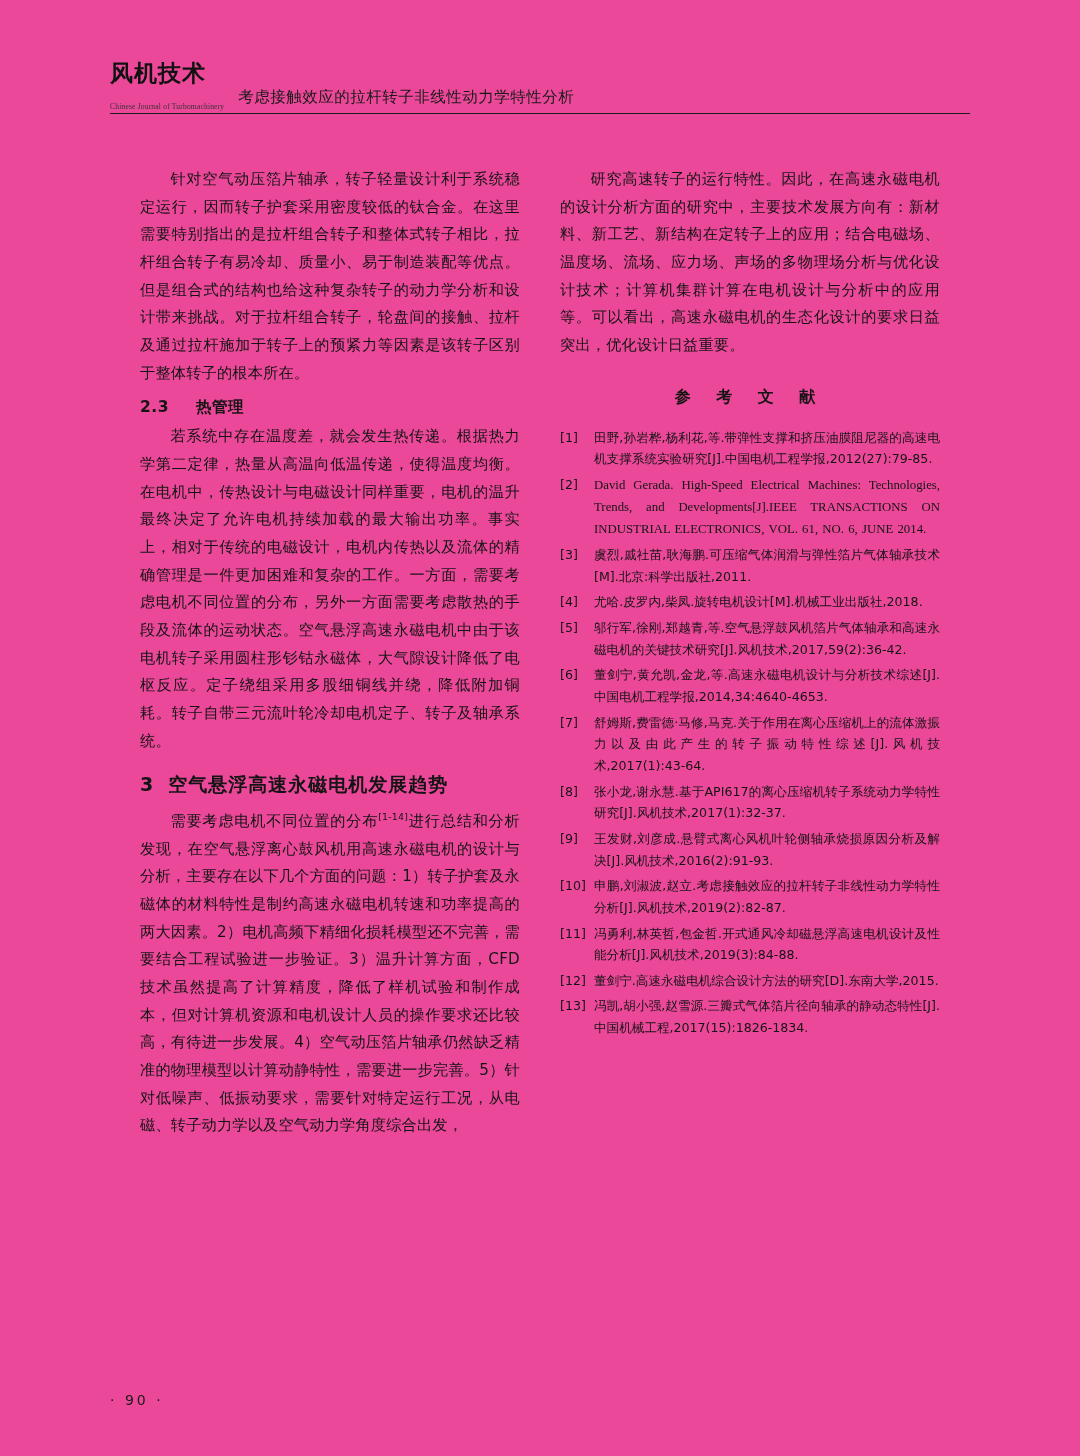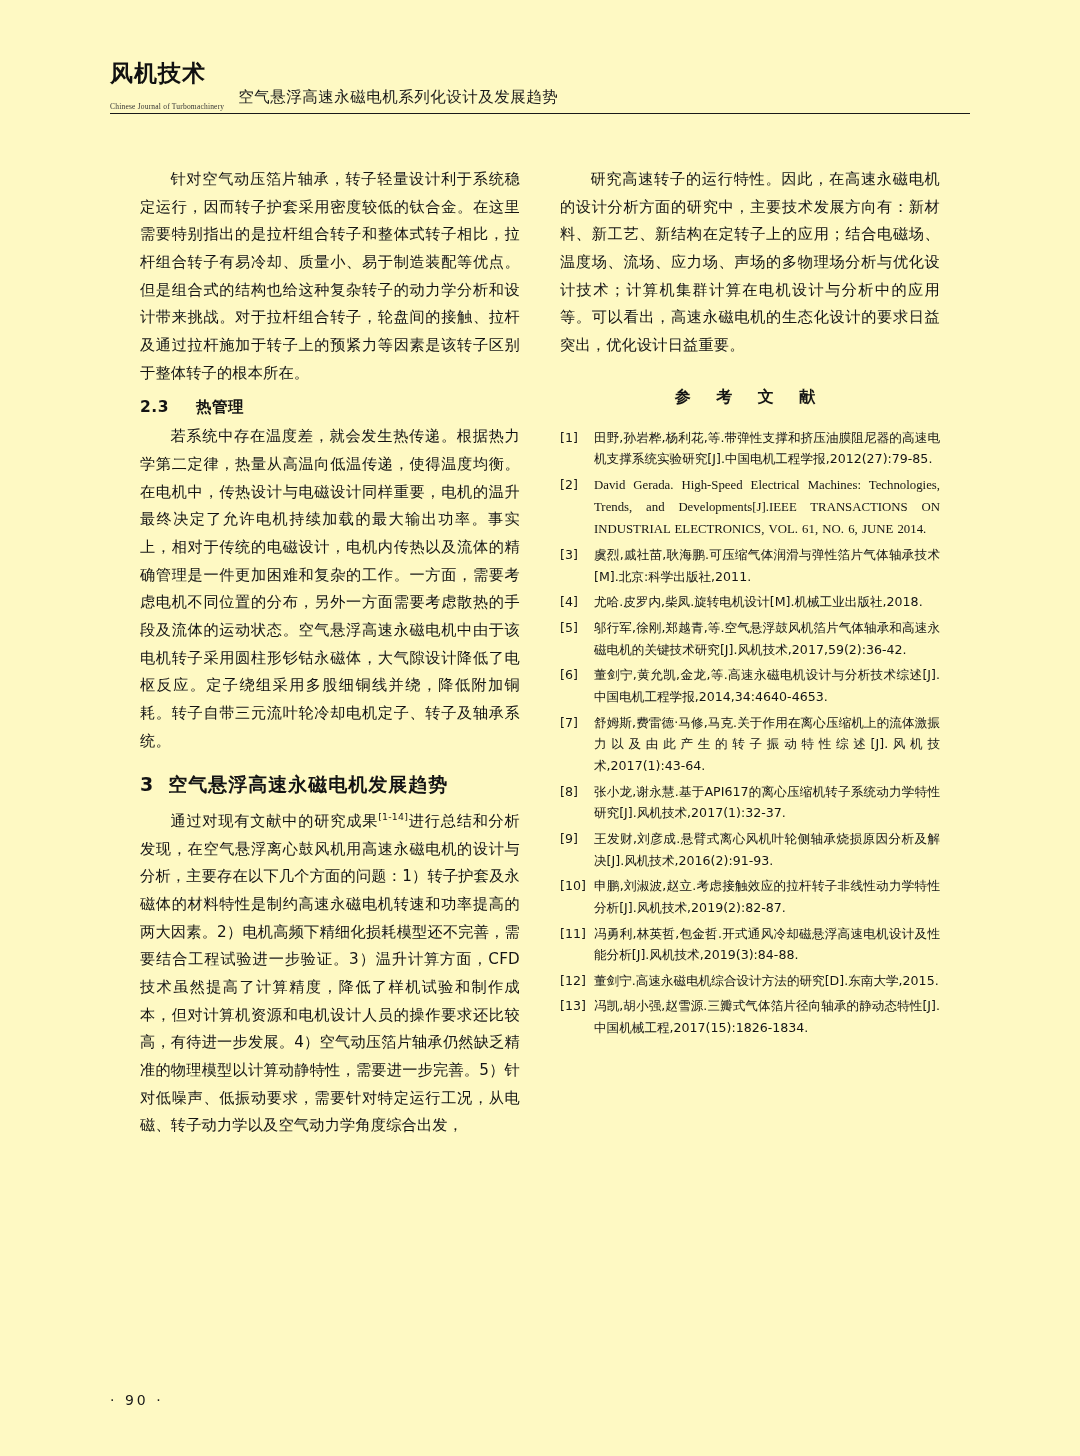--- a/index.html
+++ b/index.html
@@ -13,21 +13,21 @@
     font-family: "Liberation Serif", serif;
     color: #1a1a1a;
     position: relative;
     overflow: hidden;
   }
   .page {
     position: absolute;
     left: 0; top: 0;
     width: 1080px;
     height: 1456px;
-    background: #fef9c3;
+    background: #ec4899;
   }
 
   
   .header {
     position: absolute;
     left: 110px;
     top: 58px;
     width: 860px;
     height: 52px;
     display: flex;
@@ -153,37 +153,37 @@
 </head>
 <body>
 
 <div class="page">
 
   <div class="header">
     <div class="logo-block">
       <span class="logo-cn">风机技术</span>
       <span class="logo-en">Chinese Journal of Turbomachinery</span>
     </div>
-    <div class="header-title">空气悬浮高速永磁电机系列化设计及发展趋势</div>
+    <div class="header-title">考虑接触效应的拉杆转子非线性动力学特性分析</div>
   </div>
 
   <div class="col col-left">
     <p class="body-par">针对空气动压箔片轴承，转子轻量设计利于系统稳定运行，因而转子护套采用密度较低的钛合金。在这里需要特别指出的是拉杆组合转子和整体式转子相比，拉杆组合转子有易冷却、质量小、易于制造装配等优点。但是组合式的结构也给这种复杂转子的动力学分析和设计带来挑战。对于拉杆组合转子，轮盘间的接触、拉杆及通过拉杆施加于转子上的预紧力等因素是该转子区别于整体转子的根本所在。</p>
 
     <div class="sec-head">
       <span class="num">2.3</span><span>热管理</span>
     </div>
 
     <p class="body-par">若系统中存在温度差，就会发生热传递。根据热力学第二定律，热量从高温向低温传递，使得温度均衡。在电机中，传热设计与电磁设计同样重要，电机的温升最终决定了允许电机持续加载的最大输出功率。事实上，相对于传统的电磁设计，电机内传热以及流体的精确管理是一件更加困难和复杂的工作。一方面，需要考虑电机不同位置的分布，另外一方面需要考虑散热的手段及流体的运动状态。空气悬浮高速永磁电机中由于该电机转子采用圆柱形钐钴永磁体，大气隙设计降低了电枢反应。定子绕组采用多股细铜线并绕，降低附加铜耗。转子自带三元流叶轮冷却电机定子、转子及轴承系统。</p>
 
     <div class="sec-head-big">
       <span class="num">3</span><span>空气悬浮高速永磁电机发展趋势</span>
     </div>
 
-    <p class="body-par"><span>通过对现有文献中的研究成果</span><sup>[1-14]</sup><span>进行总结和分析发现，在空气悬浮离心鼓风机用高速永磁电机的设计与分析，主要存在以下几个方面的问题：1）转子护套及永磁体的材料特性是制约高速永磁电机转速和功率提高的两大因素。2）电机高频下精细化损耗模型还不完善，需要结合工程试验进一步验证。3）温升计算方面，CFD技术虽然提高了计算精度，降低了样机试验和制作成本，但对计算机资源和电机设计人员的操作要求还比较高，有待进一步发展。4）空气动压箔片轴承仍然缺乏精准的物理模型以计算动静特性，需要进一步完善。5）针对低噪声、低振动要求，需要针对特定运行工况，从电磁、转子动力学以及空气动力学角度综合出发，</span></p>
+    <p class="body-par"><span>需要考虑电机不同位置的分布</span><sup>[1-14]</sup><span>进行总结和分析发现，在空气悬浮离心鼓风机用高速永磁电机的设计与分析，主要存在以下几个方面的问题：1）转子护套及永磁体的材料特性是制约高速永磁电机转速和功率提高的两大因素。2）电机高频下精细化损耗模型还不完善，需要结合工程试验进一步验证。3）温升计算方面，CFD技术虽然提高了计算精度，降低了样机试验和制作成本，但对计算机资源和电机设计人员的操作要求还比较高，有待进一步发展。4）空气动压箔片轴承仍然缺乏精准的物理模型以计算动静特性，需要进一步完善。5）针对低噪声、低振动要求，需要针对特定运行工况，从电磁、转子动力学以及空气动力学角度综合出发，</span></p>
   </div>
 
   <div class="col col-right">
     <p class="body-par">研究高速转子的运行特性。因此，在高速永磁电机的设计分析方面的研究中，主要技术发展方向有：新材料、新工艺、新结构在定转子上的应用；结合电磁场、温度场、流场、应力场、声场的多物理场分析与优化设计技术；计算机集群计算在电机设计与分析中的应用等。可以看出，高速永磁电机的生态化设计的要求日益突出，优化设计日益重要。</p>
 
     <div class="ref-title">参 考 文 献</div>
 
     <ul class="ref-list">
       <li class="ref-item">
         <span class="idx">[1]</span>

